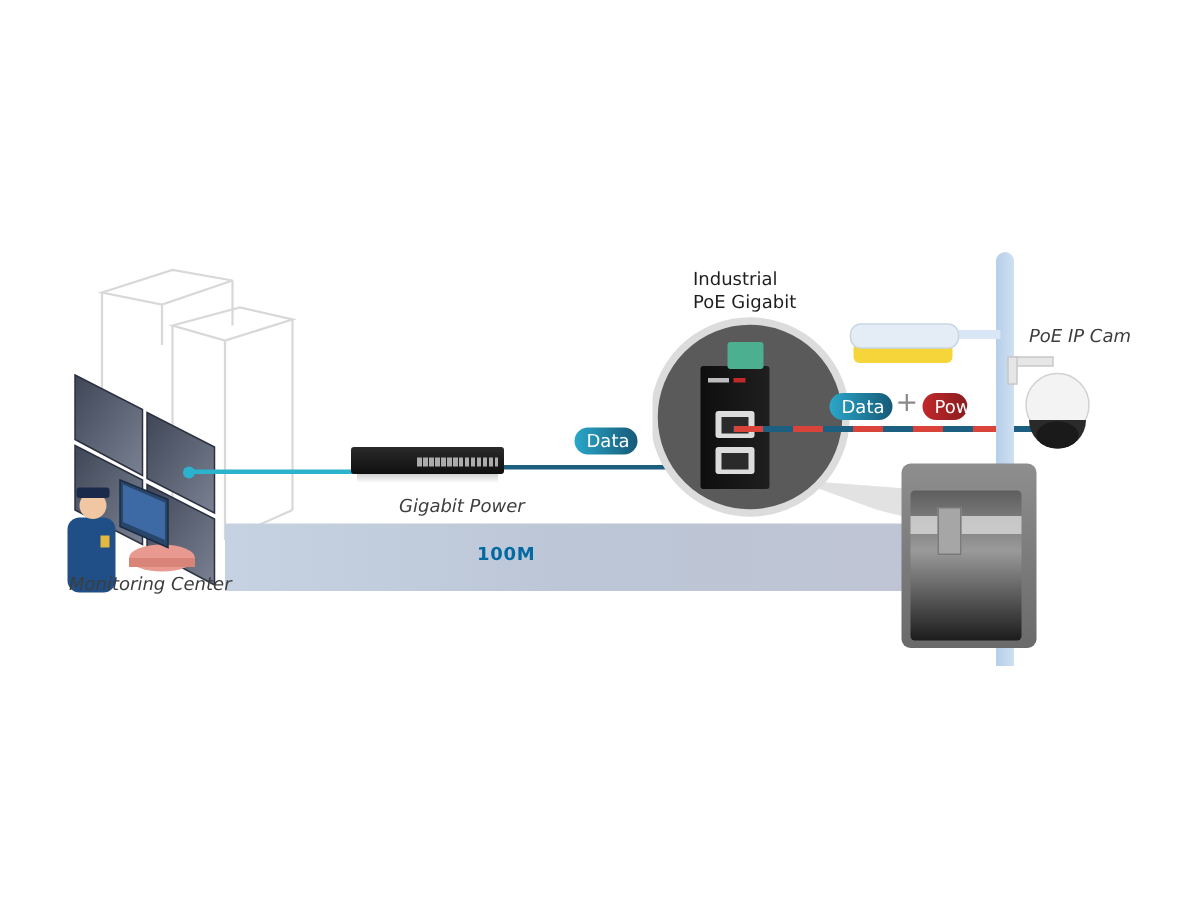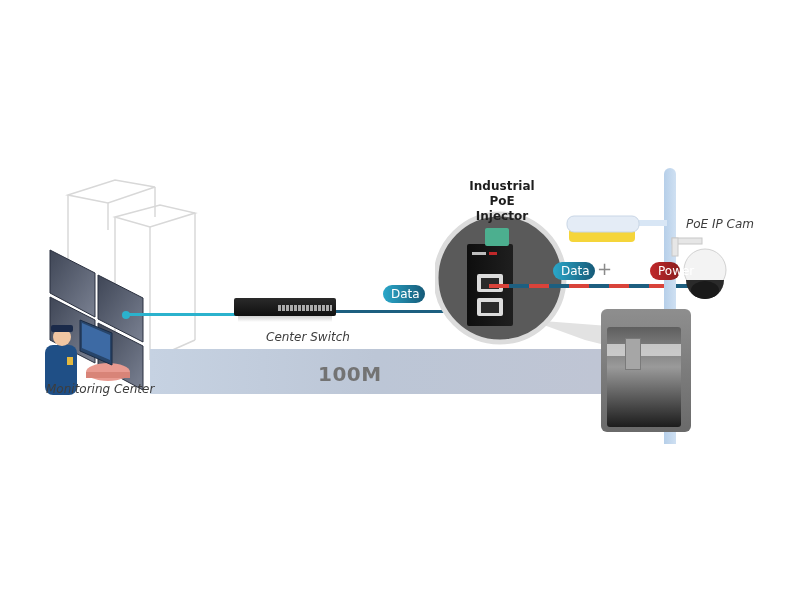--- a/index.html
+++ b/index.html
@@ -1,27 +1,27 @@
 <!DOCTYPE html>
 <html><head>
 <meta charset="utf-8">
 <style>
   html, body { margin: 0; padding: 0; background: #ffffff; }
   body { width: 800px; height: 600px; position: relative; overflow: hidden;
          font-family: "DejaVu Sans", "Liberation Sans", sans-serif; }
   .abs { position: absolute; }
   .label { color: #3d3d3d; font-size: 12px; white-space: nowrap; font-style: italic; }
-  .label-bold { color: #1e1e1e; font-size: 12px; font-weight: bold; text-align: center; line-height: 15px; }
+  .label-bold { color: #1e1e1e; font-size: 12px; font-weight: normal; text-align: left; line-height: 15px; }
   .pill { position: absolute; height: 18px; border-radius: 9px; color: #fff; font-size: 12px;
           line-height: 18px; text-align: center; padding: 0 8px; box-sizing: border-box; }
   .pill-data { background: linear-gradient(90deg, #2aa7c9, #165a78); }
   .pill-power { background: linear-gradient(90deg, #c0282a, #8a1d1f); }
   .band { left: 150px; top: 349px; width: 452px; height: 45px;
           background: linear-gradient(90deg, #c6d2e2 0%, #bcc6d6 50%, #bfc5d4 100%); }
-  .band-text { color: #737373; font-size: 20px; font-weight: bold; letter-spacing: 0.5px; }
+  .band-text { color: #0369a1; font-size: 12px; font-weight: bold; letter-spacing: 0.5px; }
 </style>
 </head>
 <body>
 
 <svg class="abs" style="left:60px;top:175px" width="140" height="190">
   <g fill="none" stroke="#d8d8d8" stroke-width="1.5">
     <polygon points="8,20 55,5 95,12 48,28"></polygon>
     <line x1="8" y1="20" x2="8" y2="120"></line>
     <line x1="48" y1="28" x2="48" y2="55"></line>
     <line x1="95" y1="12" x2="95" y2="42"></line>
@@ -58,32 +58,32 @@
 </svg>
 <div class="abs" style="left:122px;top:311px;width:8px;height:8px;border-radius:50%;background:#2bb2cd"></div>
 <div class="abs" style="left:126px;top:313px;width:110px;height:3px;background:#2bb2cd"></div>
 <div class="abs label" style="left:46px;top:382px">Monitoring Center</div>
 
 <div class="abs" style="left:234px;top:298px;width:102px;height:24px;">
   <div class="abs" style="left:0;top:0;width:102px;height:18px;background:linear-gradient(180deg,#2a2a2a,#0f0f0f);border-radius:2px;"></div>
   <div class="abs" style="left:44px;top:7px;width:54px;height:6px;background:repeating-linear-gradient(90deg,#cfcfcf 0 3px,#1a1a1a 3px 4px);opacity:0.8"></div>
   <div class="abs" style="left:4px;top:18px;width:94px;height:6px;background:linear-gradient(180deg,#d0d0d0,#ffffff)"></div>
 </div>
-<div class="abs label" style="left:266px;top:330px">Center Switch</div>
+<div class="abs label" style="left:266px;top:330px">Gigabit Power</div>
 
 <div class="abs" style="left:336px;top:310px;width:146px;height:3px;background:#1d5f80"></div>
 <div class="pill pill-data" style="left:383px;top:285px;width:42px">Data</div>
 
 <svg class="abs" style="left:435px;top:210px" width="270" height="230">
   <polygon points="95,110 200,118 230,150 150,130" fill="#e2e2e2"></polygon>
   <circle cx="65" cy="68" r="64" fill="#5a5a5a" stroke="#dcdcdc" stroke-width="5"></circle>
 </svg>
 <div class="abs label-bold" style="left:462px;top:179px;width:80px">
   <div>Industrial</div>
-  <div>PoE Injector</div>
+  <div>PoE Gigabit</div>
 </div>
 
 <div class="abs" style="left:467px;top:244px;width:46px;height:82px;background:linear-gradient(90deg,#0e0e0e,#1f1f1f);border-radius:2px;">
   <div class="abs" style="left:18px;top:-16px;width:24px;height:18px;background:#4caf8f;border-radius:2px"></div>
   <div class="abs" style="left:5px;top:8px;width:14px;height:3px;background:#bdbdbd"></div>
   <div class="abs" style="left:22px;top:8px;width:8px;height:3px;background:#c0282a"></div>
   <div class="abs" style="left:10px;top:30px;width:26px;height:18px;background:#dcdcdc;border-radius:2px">
     <div class="abs" style="left:4px;top:4px;width:18px;height:11px;background:#2a2a2a"></div>
   </div>
   <div class="abs" style="left:10px;top:54px;width:26px;height:18px;background:#dcdcdc;border-radius:2px">
@@ -105,19 +105,19 @@
   <rect x="2" y="6" width="30" height="6" fill="#e6e6e6" stroke="#c8c8c8"></rect>
   <rect x="2" y="6" width="6" height="18" fill="#e6e6e6" stroke="#c8c8c8"></rect>
   <circle cx="35" cy="38" r="21" fill="#f3f3f3" stroke="#d2d2d2"></circle>
   <path d="M16,48 A19,19 0 0 0 54,48 Z" fill="#2a2a2a"></path>
   <ellipse cx="35" cy="58" rx="14" ry="9" fill="#1a1a1a"></ellipse>
 </svg>
 <div class="abs label" style="left:686px;top:217px">PoE IP Cam</div>
 
 <div class="pill pill-data" style="left:553px;top:262px;width:42px">Data</div>
 <div class="abs" style="left:597px;top:258px;color:#8a8a8a;font-size:18px">+</div>
-<div class="pill pill-power" style="left:650px;top:262px;width:30px">Power</div>
+<div class="pill pill-power" style="left:615px;top:262px;width:30px">Power</div>
 
 <div class="abs" style="left:601px;top:309px;width:90px;height:123px;background:linear-gradient(180deg,#8e8e8e,#6a6a6a);border-radius:6px;">
   <div class="abs" style="left:6px;top:18px;width:74px;height:100px;background:linear-gradient(180deg,#5e5e5e 0%,#9a9a9a 40%,#1c1c1c 100%);border-radius:3px;"></div>
   <div class="abs" style="left:6px;top:35px;width:74px;height:12px;background:#d9d9d9;opacity:0.8"></div>
   <div class="abs" style="left:24px;top:29px;width:14px;height:30px;background:#a6a6a6;border:1px solid #7a7a7a"></div>
 </div>
 
 </body></html>

